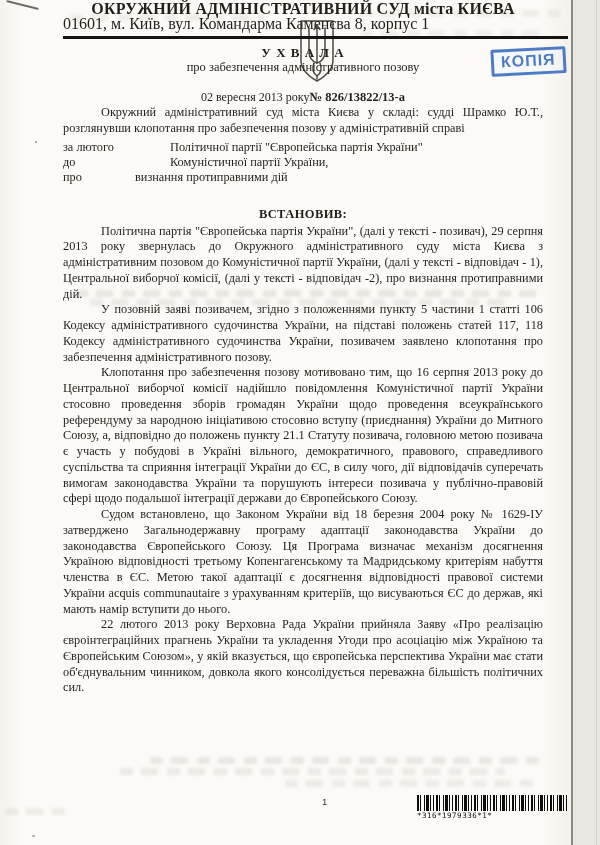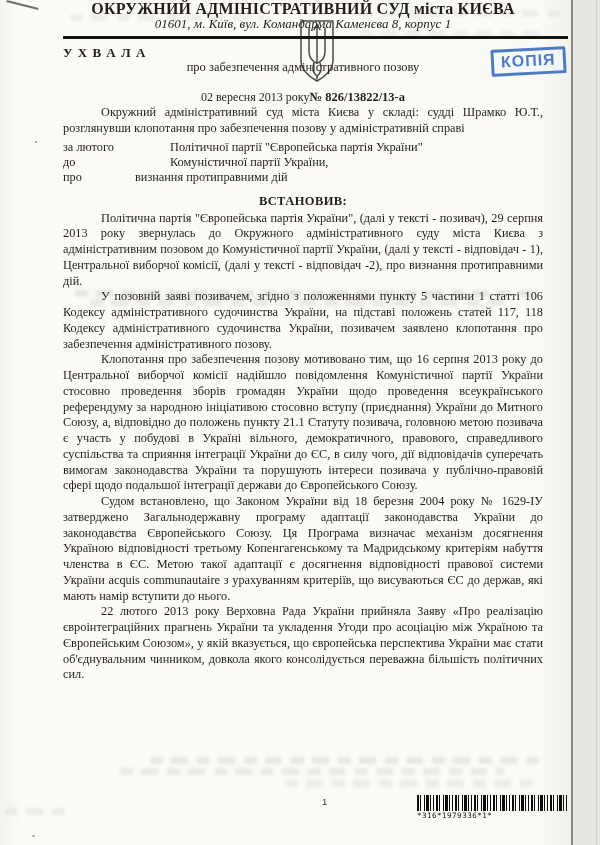--- a/index.html
+++ b/index.html
@@ -65,41 +65,41 @@
   }
 
   
   .content { position: absolute; left: 63px; top: 0; width: 480px; }
 
   .court-name {
     text-align: center;
     font-weight: 700; font-size: 16px; line-height: 17px;
     letter-spacing: .2px; white-space: nowrap;
   }
-  .court-address { text-align: center; font-size: 13px; line-height: 14px; font-style: italic; }
+  .court-address { text-align: left; font-size: 16px; line-height: 14px; }
   .rule { margin-top: 5px; width: 505px; height: 3px; background: #161410; }
-  .doc-type { margin-top: 6px; font-weight: 700; font-size: 13px; line-height: 15px; letter-spacing: 1px; }
+  .doc-type { margin-top: 6px; text-align: center; font-weight: 700; font-size: 13px; line-height: 15px; letter-spacing: 1px; }
   .doc-subtitle { text-align: center; font-weight: 400; font-size: 12.5px; line-height: 15px; }
 
   .meta-row { margin-top: 15px; display: flex; justify-content: center; align-items: baseline; font-size: 12px; line-height: 15px; }
   .case-no { font-weight: 700; font-size: 12.5px; }
 
   .para {
     margin: 0; font-size: 12.3px; line-height: 15.75px;
     text-align: justify; text-indent: 38px;
   }
   .intro { }
 
   .parties { margin-top: 3px; font-size: 12.3px; line-height: 15.4px; }
   .party-row { display: grid; grid-template-columns: 107px 1fr; }
   .party-row.narrow { grid-template-columns: 72px 1fr; }
   .party-row.indent2 .pvalue { padding-left: 0px; }
 
   .heading {
-    margin-top: 7px; margin-bottom: 2px; text-align: center;
+    margin-top: 20px; margin-bottom: 2px; text-align: center;
     font-weight: 700; font-size: 12.5px; line-height: 16px; letter-spacing: .4px;
   }
 
   
   .page-number {
     position: absolute; left: 322px; top: 796px;
     font-size: 9.5px; font-family: "Liberation Sans", sans-serif; color: #333;
   }
   .barcode { position: absolute; left: 417px; top: 795px; width: 150px; }
   .bars {

